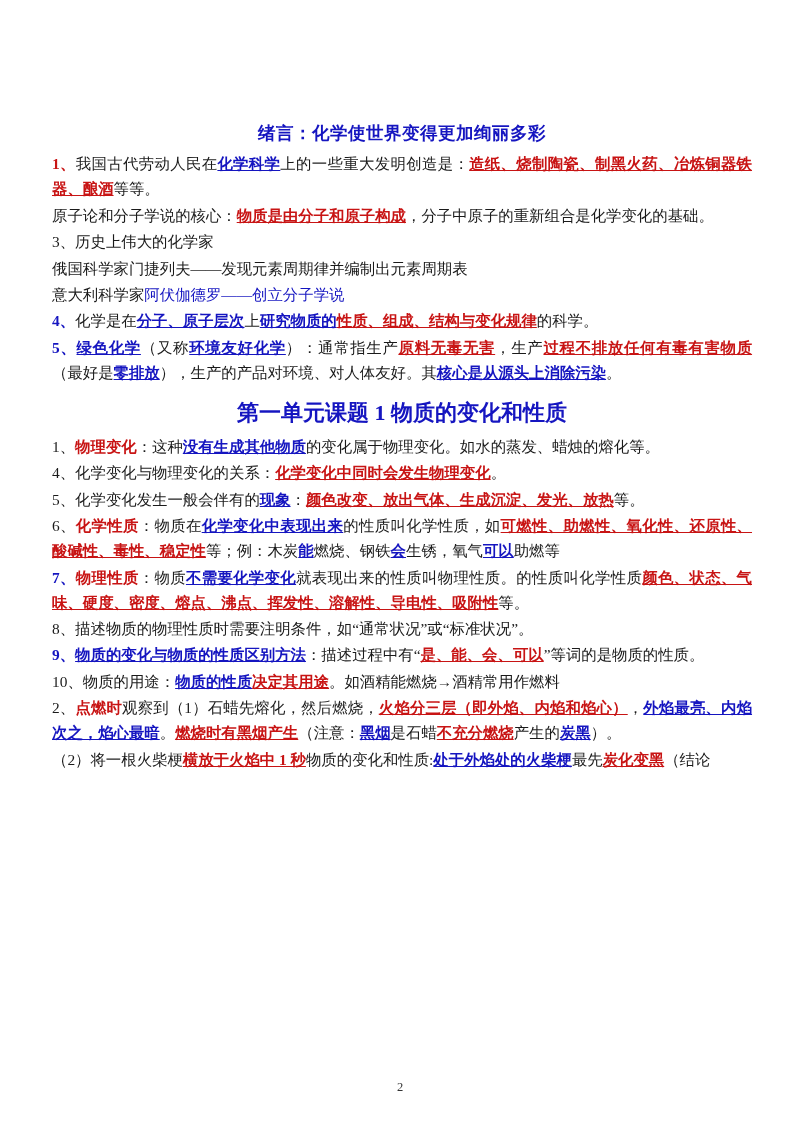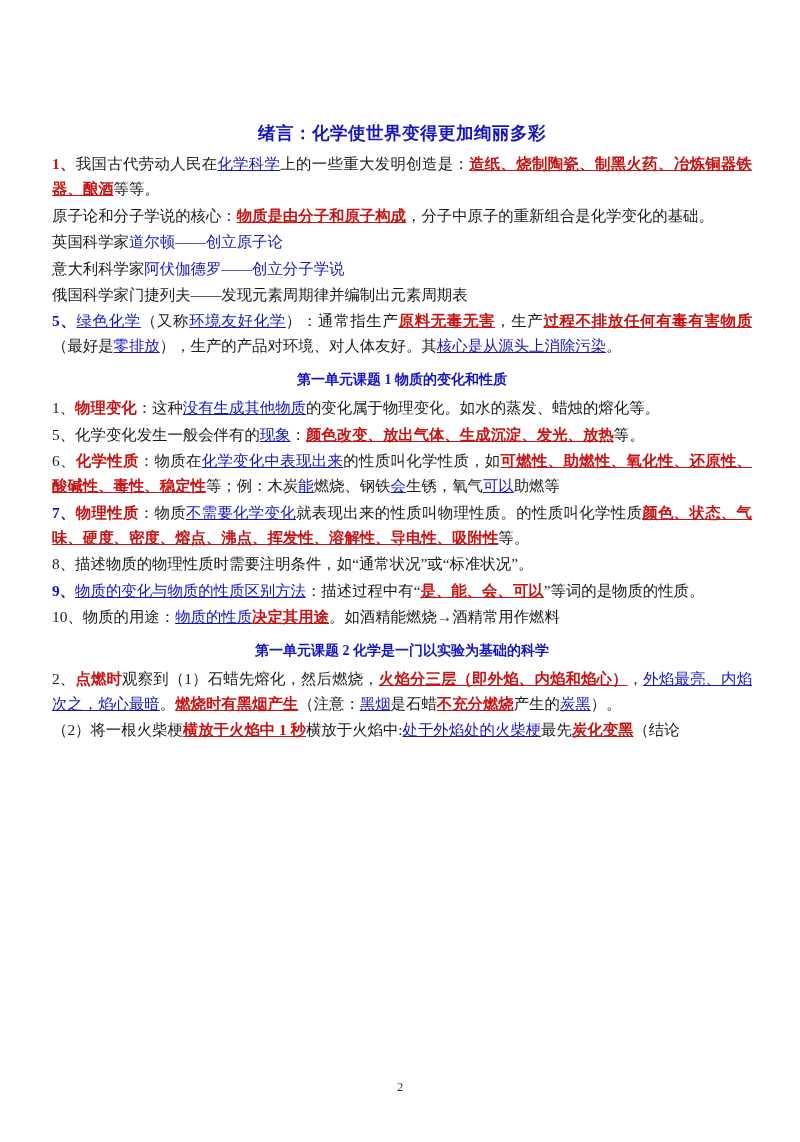--- a/index.html
+++ b/index.html
@@ -33,37 +33,37 @@
     text-align: center;
     font-size: 17.5px;
     font-weight: bold;
     color: #1515c0;
     margin: 0 0 6px 0;
     line-height: 1.5;
     letter-spacing: 0.5px;
   }
   .heading2 {
     text-align: center;
-    font-size: 14px;
+    font-size: 22px;
     font-weight: bold;
     color: #1515c0;
     margin: 10px 0 6px 0;
     line-height: 1.5;
   }
   p.line {
     margin: 0 0 1.5px 0;
     font-size: 15.4px;
     line-height: 1.62;
     color: #1a1a1a;
     text-align: justify;
     word-break: break-all;
   }
   
   .b  { color: #1515c0; font-weight: bold; }
-  .bu { color: #1515c0; font-weight: normal; text-decoration: underline; }
+  .bu { color: #1515c0; font-weight: bold; text-decoration: underline; }
   .r  { color: #c81414; font-weight: bold; }
   .ru { color: #c81414; font-weight: bold; text-decoration: underline; }
   .k  { color: #1a1a1a; }
   .bn { color: #1515c0; }
   .pagenum {
     position: absolute;
     top: 1068px;
     left: 0;
     width: 800px;
     text-align: center;
@@ -78,52 +78,53 @@
 <div class="page">
   <div class="content">
 
     <div class="heading">绪言：化学使世界变得更加绚丽多彩</div>
 
     <p class="line"><span class="r">1、</span><span class="k">我国古代劳动人民在</span><span class="bu">化学科学</span><span class="k">上的一些重大发明创造是：</span><span class="ru">造纸、烧制陶瓷、制黑火药、冶炼铜器铁器、酿酒</span><span class="k">等等。</span></p>
 
 
     <p class="line"><span class="k">原子论和分子学说的核心：</span><span class="ru">物质是由分子和原子构成</span><span class="k">，分子中原子的重新组合是化学变化的基础。</span></p>
 
+    <p class="line"><span class="k">3、</span><span class="k">历史上伟大的化学家</span></p>
 
-    <p class="line"><span class="k">英国科学家</span><span class="bn">道尔顿——创立原子论</span></p>
+
+    <p class="line"><span class="k">俄国科学家门捷列夫——发现元素周期律并编制出元素周期表</span></p>
 
     <p class="line"><span class="k">意大利科学家</span><span class="bn">阿伏伽德罗——创立分子学说</span></p>
 
-    <p class="line"><span class="k">俄国科学家门捷列夫——发现元素周期律并编制出元素周期表</span></p>
-
+    <p class="line"><span class="b">4、</span><span class="k">化学是在</span><span class="bu">分子、原子层次</span><span class="k">上</span><span class="bu">研究物质的</span><span class="ru">性质、组成、结构与变化规律</span><span class="k">的科学。</span></p>
 
     <p class="line"><span class="b">5、</span><span class="bu">绿色化学</span><span class="k">（又称</span><span class="bu">环境友好化学</span><span class="k">）：通常指生产</span><span class="ru">原料无毒无害</span><span class="k">，生产</span><span class="ru">过程不排放任何有毒有害物质</span><span class="k">（最好是</span><span class="bu">零排放</span><span class="k">），生产的产品对环境、对人体友好。其</span><span class="bu">核心是从源头上消除污染</span><span class="k">。</span></p>
 
     <div class="heading2">第一单元课题 1   物质的变化和性质</div>
 
     <p class="line"><span class="k">1、</span><span class="r">物理变化</span><span class="k">：这种</span><span class="bu">没有生成其他物质</span><span class="k">的变化属于物理变化。如水的蒸发、蜡烛的熔化等。</span></p>
 
 
 
+    <p class="line"><span class="k">4、</span><span class="k">化学变化与物理变化的关系：</span><span class="ru">化学变化中同时会发生物理变化</span><span class="k">。</span></p>
 
     <p class="line"><span class="k">5、</span><span class="k">化学变化发生一般会伴有的</span><span class="bu">现象</span><span class="k">：</span><span class="ru">颜色改变、放出气体、生成沉淀、发光、放热</span><span class="k">等。</span></p>
 
     <p class="line"><span class="k">6、</span><span class="r">化学性质</span><span class="k">：物质在</span><span class="bu">化学变化中表现出来</span><span class="k">的性质叫化学性质，如</span><span class="ru">可燃性、助燃性、氧化性、还原性、酸碱性、毒性、稳定性</span><span class="k">等；</span><span class="k">例：木炭</span><span class="bu">能</span><span class="k">燃烧、钢铁</span><span class="bu">会</span><span class="k">生锈，氧气</span><span class="bu">可以</span><span class="k">助燃等</span></p>
 
     <p class="line"><span class="b">7、</span><span class="r">物理性质</span><span class="k">：物质</span><span class="bu">不需要化学变化</span><span class="k">就表现出来的性质叫物理性质。的性质叫化学性质</span><span class="ru">颜色、状态、气味、硬度、密度、熔点、沸点、挥发性、溶解性、导电性、吸附性</span><span class="k">等。</span></p>
 
     <p class="line"><span class="k">8、</span><span class="k">描述物质的物理性质时需要注明条件，如“通常状况”或“标准状况”。</span></p>
 
     <p class="line"><span class="b">9、</span><span class="bu">物质的变化与物质的性质区别方法</span><span class="k">：描述过程中有“</span><span class="ru">是、能、会、可以</span><span class="k">”等词的是物质的性质。</span></p>
 
     <p class="line"><span class="k">10、</span><span class="k">物质的用途：</span><span class="bu">物质的性质</span><span class="ru">决定其用途</span><span class="k">。如酒精能燃烧→酒精常用作燃料</span></p>
 
-    <div class="heading2 red">第一单元课题 2   化学是一门以实验为基础的科学</div>
 
 
     <p class="line"><span class="k">2、</span><span class="r">点燃时</span><span class="k">观察到（1）石蜡先熔化，然后燃烧，</span><span class="ru">火焰分三层（即外焰、内焰和焰心）</span><span class="k">，</span><span class="bu">外焰最亮、内焰次之，焰心最暗</span><span class="k">。</span><span class="ru">燃烧时有黑烟产生</span><span class="k">（注意：</span><span class="bu">黑烟</span><span class="k">是石蜡</span><span class="ru">不充分燃烧</span><span class="k">产生的</span><span class="bu">炭黑</span><span class="k">）。</span></p>
 
-    <p class="line"><span class="k">（2）将一根火柴梗</span><span class="ru">横放于火焰中 1 秒</span><span class="k">横放于火焰中:</span><span class="bu">处于外焰处的火柴梗</span><span class="k">最先</span><span class="ru">炭化变黑</span><span class="k">（结论</span></p>
+    <p class="line"><span class="k">（2）将一根火柴梗</span><span class="ru">横放于火焰中 1 秒</span><span class="k">物质的变化和性质:</span><span class="bu">处于外焰处的火柴梗</span><span class="k">最先</span><span class="ru">炭化变黑</span><span class="k">（结论</span></p>
 
   </div>
 
   <div class="pagenum">2</div>
 </div>
 
 </body></html>

